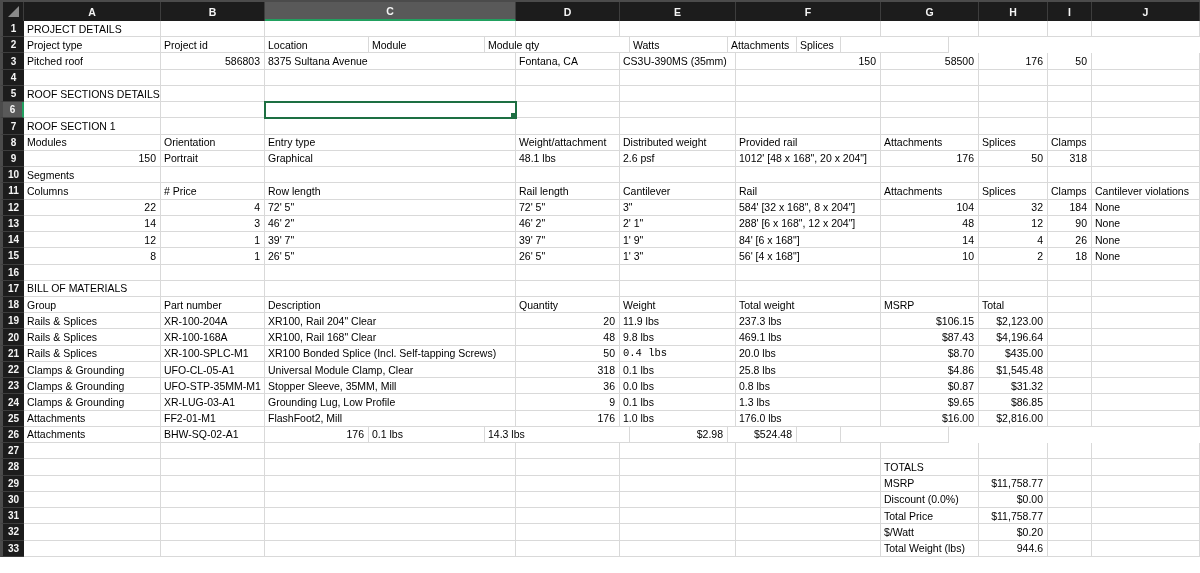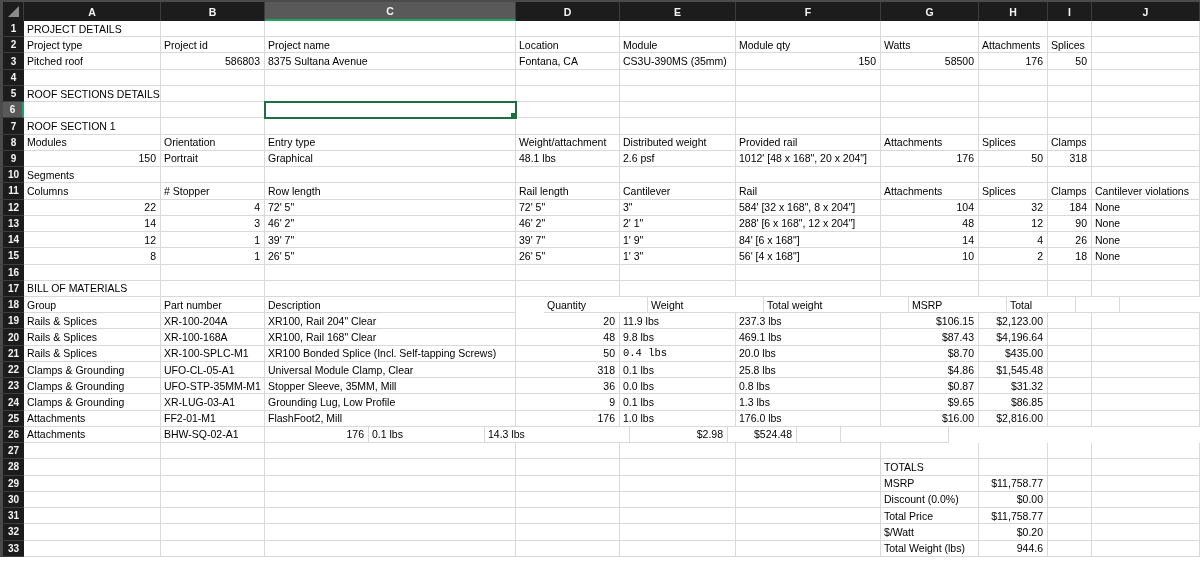--- a/index.html
+++ b/index.html
@@ -74,21 +74,20 @@
         <div class="cell" style="width: 145px;"></div>
         <div class="cell" style="width: 98px;"></div>
         <div class="cell" style="width: 69px;"></div>
         <div class="cell" style="width: 44px;"></div>
         <div class="cell" style="width: 108px;"></div>
       </div>
       <div class="row">
         <div class="gut">2</div>
         <div class="cell" style="width: 137px;">Project type</div>
         <div class="cell" style="width: 104px;">Project id</div>
-        <div class="cell" style="width: 251px;">Project name</div>
         <div class="cell" style="width: 104px;">Location</div>
         <div class="cell" style="width: 116px;">Module</div>
         <div class="cell" style="width: 145px;">Module qty</div>
         <div class="cell" style="width: 98px;">Watts</div>
         <div class="cell" style="width: 69px;">Attachments</div>
         <div class="cell" style="width: 44px;">Splices</div>
         <div class="cell" style="width: 108px;"></div>
       </div>
       <div class="row">
         <div class="gut">3</div>
@@ -190,21 +189,21 @@
         <div class="cell" style="width: 116px;"></div>
         <div class="cell" style="width: 145px;"></div>
         <div class="cell" style="width: 98px;"></div>
         <div class="cell" style="width: 69px;"></div>
         <div class="cell" style="width: 44px;"></div>
         <div class="cell" style="width: 108px;"></div>
       </div>
       <div class="row">
         <div class="gut">11</div>
         <div class="cell" style="width: 137px;">Columns</div>
-        <div class="cell" style="width: 104px;"># Stopper</div>
+        <div class="cell" style="width: 104px;"># Price</div>
         <div class="cell" style="width: 251px;">Row length</div>
         <div class="cell" style="width: 104px;">Rail length</div>
         <div class="cell" style="width: 116px;">Cantilever</div>
         <div class="cell" style="width: 145px;">Rail</div>
         <div class="cell" style="width: 98px;">Attachments</div>
         <div class="cell" style="width: 69px;">Splices</div>
         <div class="cell" style="width: 44px;">Clamps</div>
         <div class="cell" style="width: 108px;">Cantilever violations</div>
       </div>
       <div class="row">
@@ -283,21 +282,21 @@
         <div class="cell" style="width: 98px;"></div>
         <div class="cell" style="width: 69px;"></div>
         <div class="cell" style="width: 44px;"></div>
         <div class="cell" style="width: 108px;"></div>
       </div>
       <div class="row">
         <div class="gut">18</div>
         <div class="cell" style="width: 137px;">Group</div>
         <div class="cell" style="width: 104px;">Part number</div>
         <div class="cell" style="width: 251px;">Description</div>
-        <div class="cell" style="width: 104px; margin-left: 28px;">Quantity</div>
+        <div class="cell" style="width: 104px;">Quantity</div>
         <div class="cell" style="width: 116px;">Weight</div>
         <div class="cell" style="width: 145px;">Total weight</div>
         <div class="cell" style="width: 98px;">MSRP</div>
         <div class="cell" style="width: 69px;">Total</div>
         <div class="cell" style="width: 44px;"></div>
         <div class="cell" style="width: 108px;"></div>
       </div>
       <div class="row">
         <div class="gut">19</div>
         <div class="cell" style="width: 137px;">Rails &amp; Splices</div>

